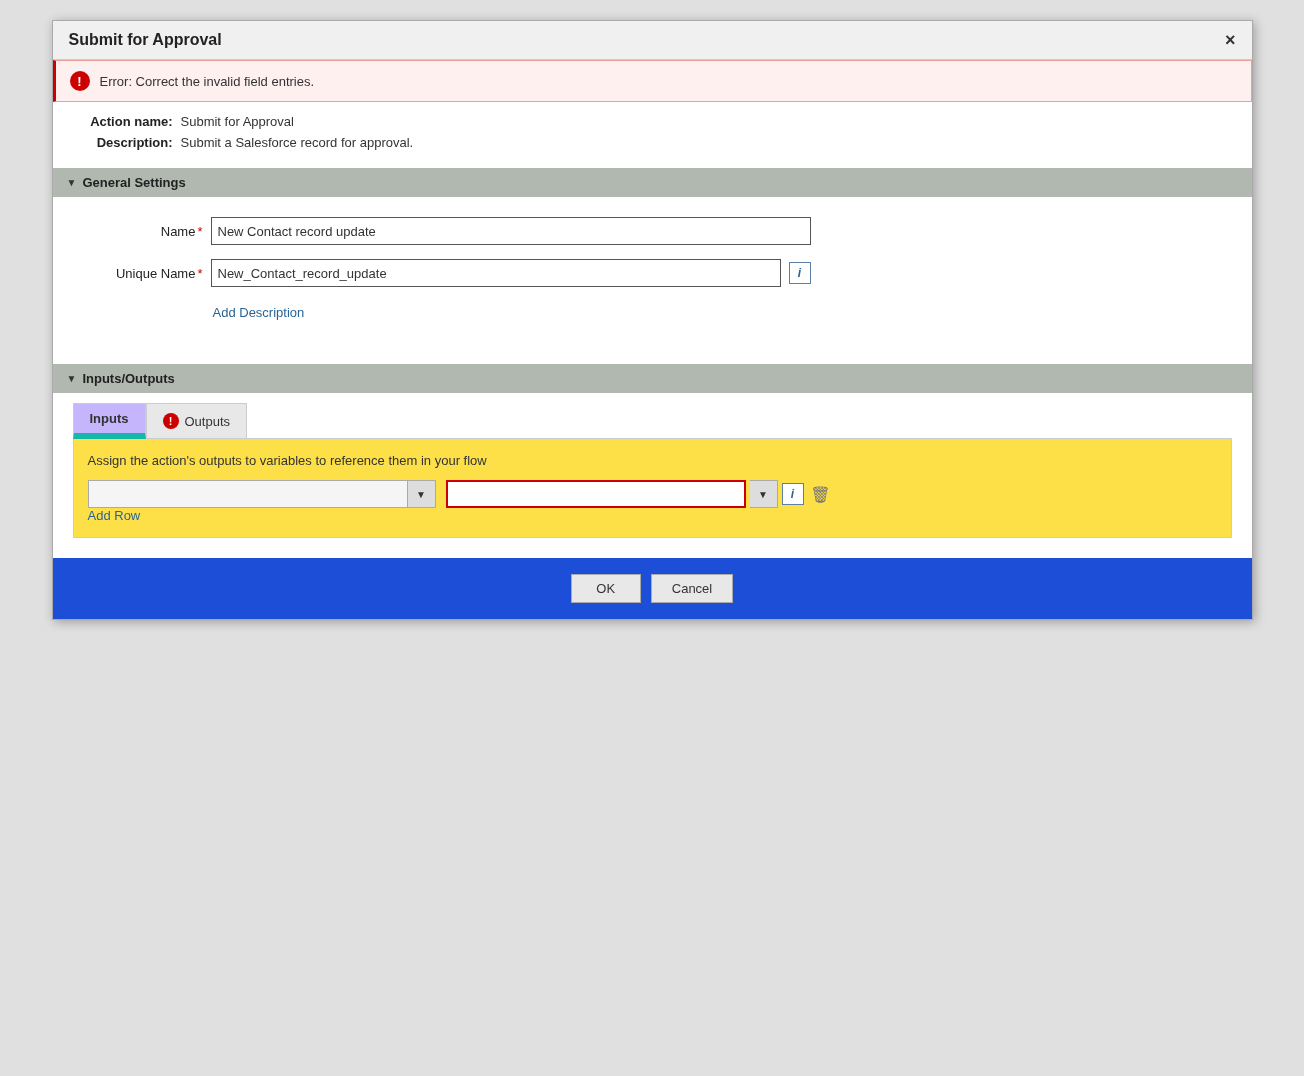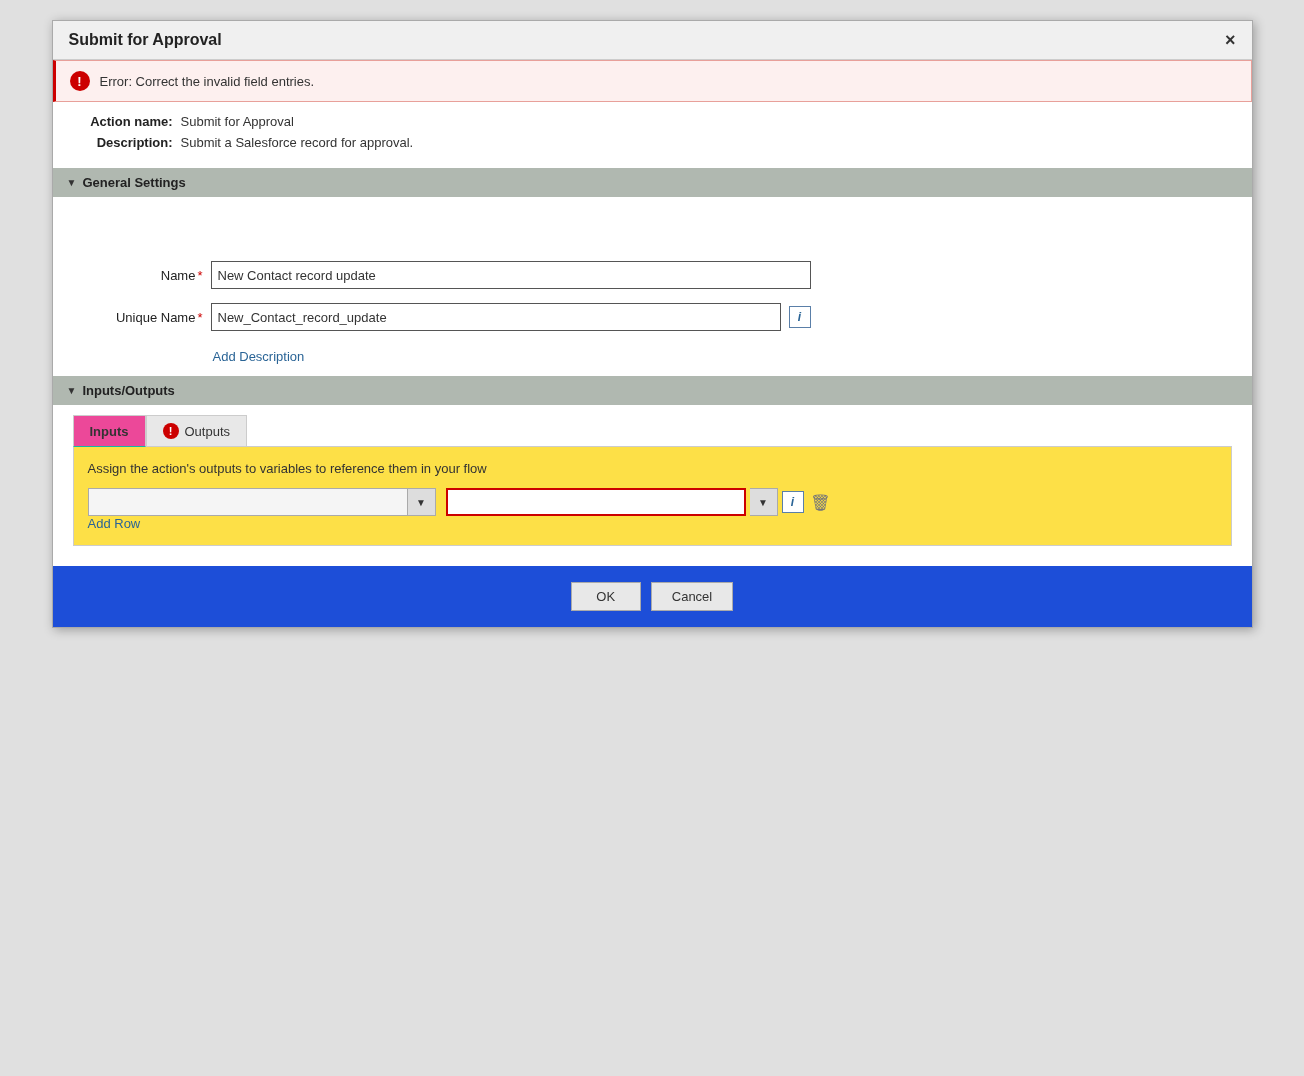--- a/index.html
+++ b/index.html
@@ -94,22 +94,21 @@
       display: flex;
       align-items: center;
       gap: 6px;
     }
     .section-header .arrow {
       font-size: 10px;
       color: #333;
     }
     .form-section {
       background: #fff;
-      padding: 20px 30px 12px 30px;
-      margin-top: 44px;
+      padding: 20px 30px 44px 30px;
     }
     .form-row {
       display: flex;
       align-items: center;
       margin-bottom: 14px;
       gap: 8px;
     }
     .form-label {
       text-align: right;
       min-width: 120px;
@@ -170,22 +169,22 @@
       border: 1px solid #ccc;
       background: #e8e8e8;
       cursor: pointer;
       font-size: 13px;
       color: #333;
       display: flex;
       align-items: center;
       gap: 6px;
     }
     .tab-btn.active {
-      background: #ec4899;
-      border-bottom: 1px solid #14b8a6;
+      background: #c4b5fd;
+      border-bottom: 6px solid #14b8a6;
       font-weight: bold;
       z-index: 2;
       position: relative;
     }
     .tab-content {
       border: 1px solid #ccc;
       padding: 14px;
       background: #fde047;
       margin-top: -1px;
     }

